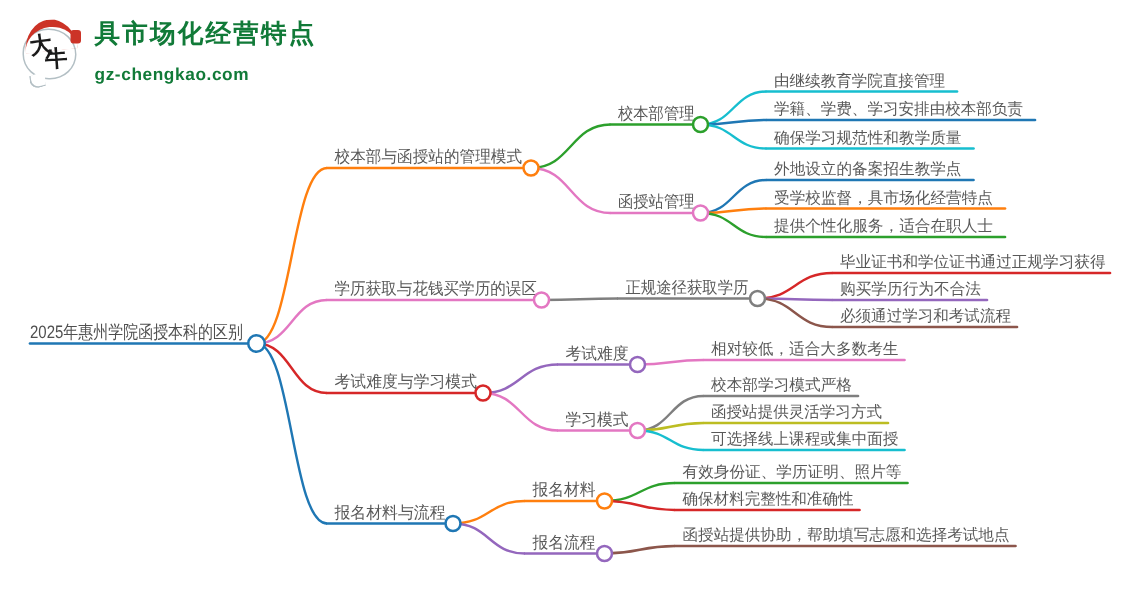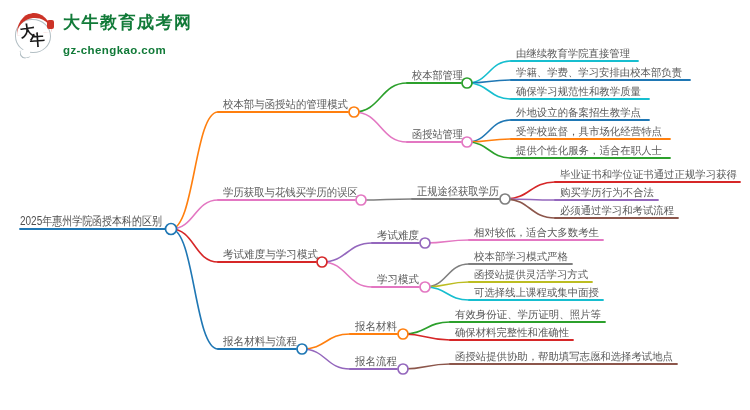--- a/index.html
+++ b/index.html
@@ -38,21 +38,21 @@
 <div class="logo">
   <div class="logo-mark">
     <div class="bubble"></div>
     <div class="logo-tail"></div>
     <div class="logo-arc"></div>
     <div class="logo-seal"></div>
     <span class="logo-char a">大</span>
     <span class="logo-char b">牛</span>
   </div>
   <div>
-    <div class="brand">大牛教育成考网</div>
+    <div class="brand">具市场化经营特点</div>
     <div class="domain">gz-chengkao.com</div>
   </div>
 </div>
 
 <svg width="750" height="410" viewBox="0 0 750 410">
 
   <g>
     <path class="lk" d="M171,229 C194.5,229 194.5,112 218,112" stroke="#ff7f0e"></path>
     <path class="lk" d="M171,229 C194.5,229 194.5,200 218,200" stroke="#e377c2"></path>
     <path class="lk" d="M171,229 C194.5,229 194.5,262 218,262" stroke="#d62728"></path>

